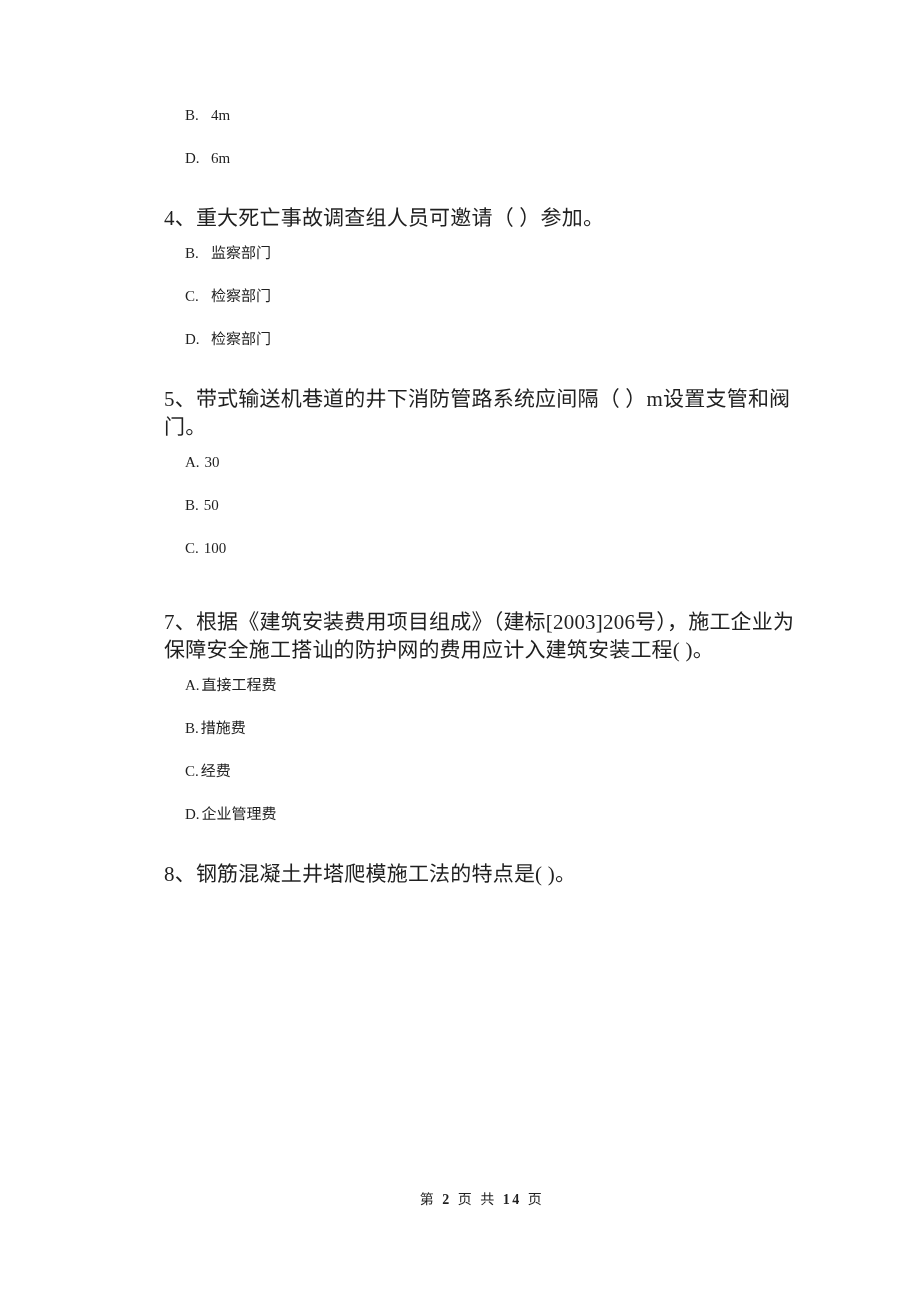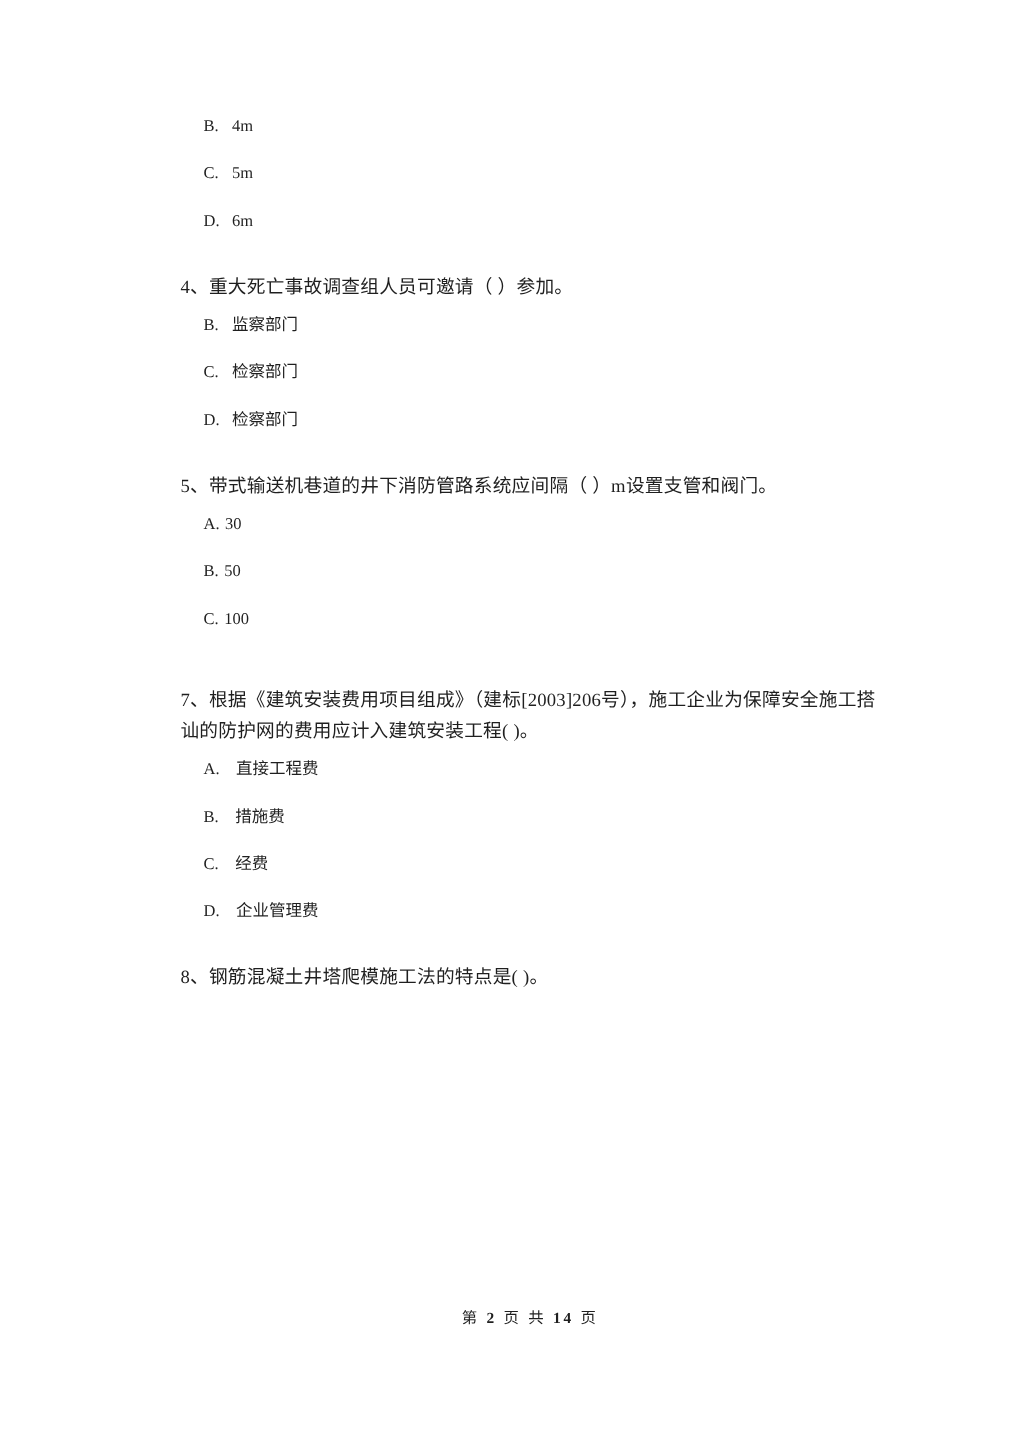--- a/index.html
+++ b/index.html
@@ -26,21 +26,21 @@
     left: 142px;
     top: 104px;
     width: 640px;
   }
 
   
   .qblock {
     margin: 0;
   }
   .qtext {
-    font-size: 17px;
+    font-size: 21px;
     line-height: 28px;
     letter-spacing: 0.2px;
     margin: 0 0 10px 0;
     text-indent: 0;
     color: #1f1f1f;
   }
   .qtext .num {
     white-space: nowrap;
   }
   .opt {
@@ -50,21 +50,21 @@
     padding-left: 21px;
     color: #1f1f1f;
     white-space: nowrap;
   }
   .opt .lab {
     display: inline-block;
   }
   
   .opt.gap-wide .lab { min-width: 26px; }
   .opt.gap-tight .lab { min-width: 0; }
-  .opt.gap-tight .val { margin-left: 15px; text-align: right; }
+  .opt.gap-tight .val { margin-left: 2px; text-align: right; }
   .opt.gap-mid .lab { min-width: 0; }
   .opt.gap-mid .val { margin-left: 5px; }
 
   .spacer-q { height: 14px; }
 
   
   .qtail { margin-bottom: 0; }
 
   
   #footer {
@@ -84,23 +84,20 @@
 </style>
 </head>
 <body>
 
 <div id="page">
   <div id="content">
 
     <div class="qblock">
       <div class="opt gap-wide">
         <span class="lab">B.</span><span class="val">4m</span>
-      </div>
-      <div class="opt gap-wide">
-        <span class="lab">C.</span><span class="val">5m</span>
       </div>
       <div class="opt gap-wide">
         <span class="lab">D.</span><span class="val">6m</span>
       </div>
     </div>
 
     <div class="spacer-q"></div>
 
     <div class="qblock">
       <p class="qtext"><span class="num">4、</span><span>重大死亡事故调查组人员可邀请（      ）参加。</span></p>

